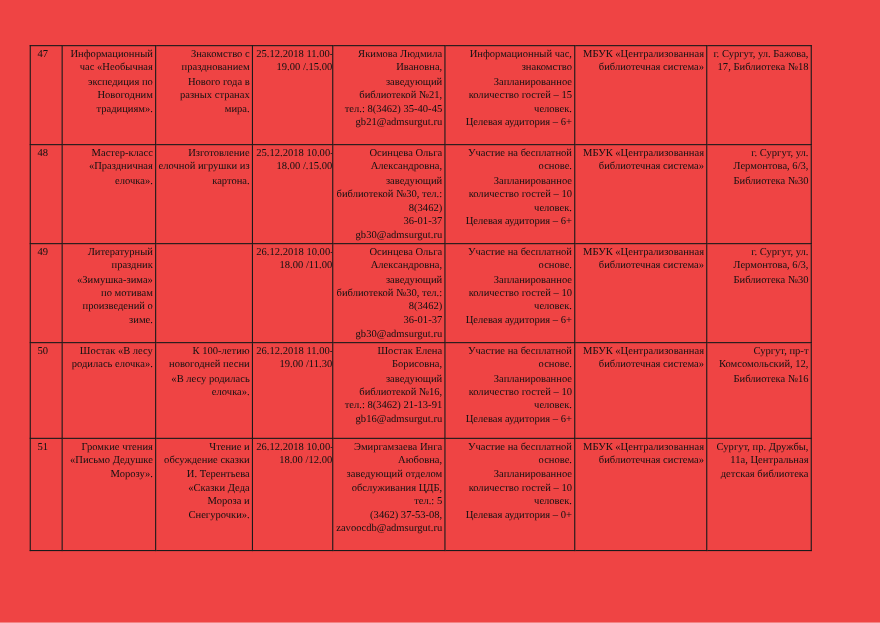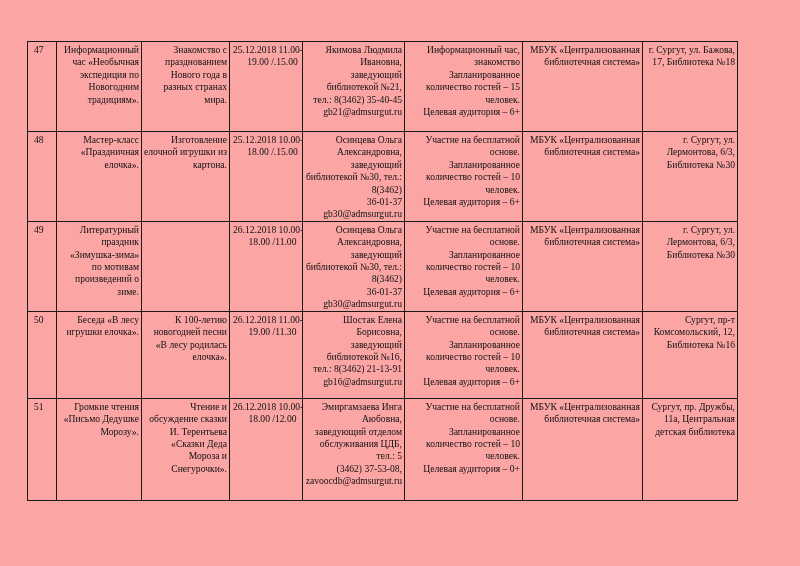--- a/index.html
+++ b/index.html
@@ -12,21 +12,21 @@
       height: 566px;
       position: relative;
       overflow: hidden;
       font-family: "Liberation Serif", "DejaVu Serif", serif;
       color: #111111;
     }
     .page {
       position: absolute;
       left: 0; top: 0;
       width: 800px; height: 566px;
-      background: #fca5a5;
+      background: #ef4444;
     }
     table.events {
       position: absolute;
       left: 27px;
       top: 41px;
       width: 710px;
       border-collapse: collapse;
       table-layout: fixed;
     }
     table.events td {
@@ -37,21 +37,21 @@
       line-height: 12.4px;
       text-align: right;
       overflow: hidden;
       word-wrap: break-word;
     }
     table.events td.num {
       text-align: left;
       padding-left: 6px;
     }
     table.events td.dt {
-      text-align: center;
+      text-align: right;
       padding-left: 3px;
       padding-right: 0;
       white-space: nowrap;
     }
     table.events tr.r47 td { height: 87px; }
     table.events tr.r48 td { height: 84px; }
     table.events tr.r49 td { height: 84px; margin-top: 16px; }
     table.events tr.r50 td { height: 84px; }
     table.events tr.r51 td { height: 99px; }
     .line { display: block; }
@@ -148,21 +148,21 @@
           <span class="line">количество гостей – 10</span>
           <span class="line">человек.</span>
           <span class="line">Целевая аудитория – 6+</span>
         </td>
         <td>МБУК «Централизованная библиотечная система»</td>
         <td>г. Сургут, ул. Лермонтова, 6/3, Библиотека №30</td>
       </tr>
 
       <tr class="r50">
         <td class="num">50</td>
-        <td>Беседа «В лесу игрушки елочка».</td>
+        <td>Шостак «В лесу родилась елочка».</td>
         <td>К 100-летию новогодней песни «В лесу родилась елочка».</td>
         <td class="dt">
           <span class="line">26.12.2018 11.00-</span>
           <span class="line" style="padding-left:10px">19.00 /11.30</span>
         </td>
         <td>
           <span class="line">Шостак Елена Борисовна,</span>
           <span class="line">заведующий библиотекой №16,</span>
           <span class="line">тел.: 8(3462) 21-13-91</span>
           <span class="line">gb16@admsurgut.ru</span>

